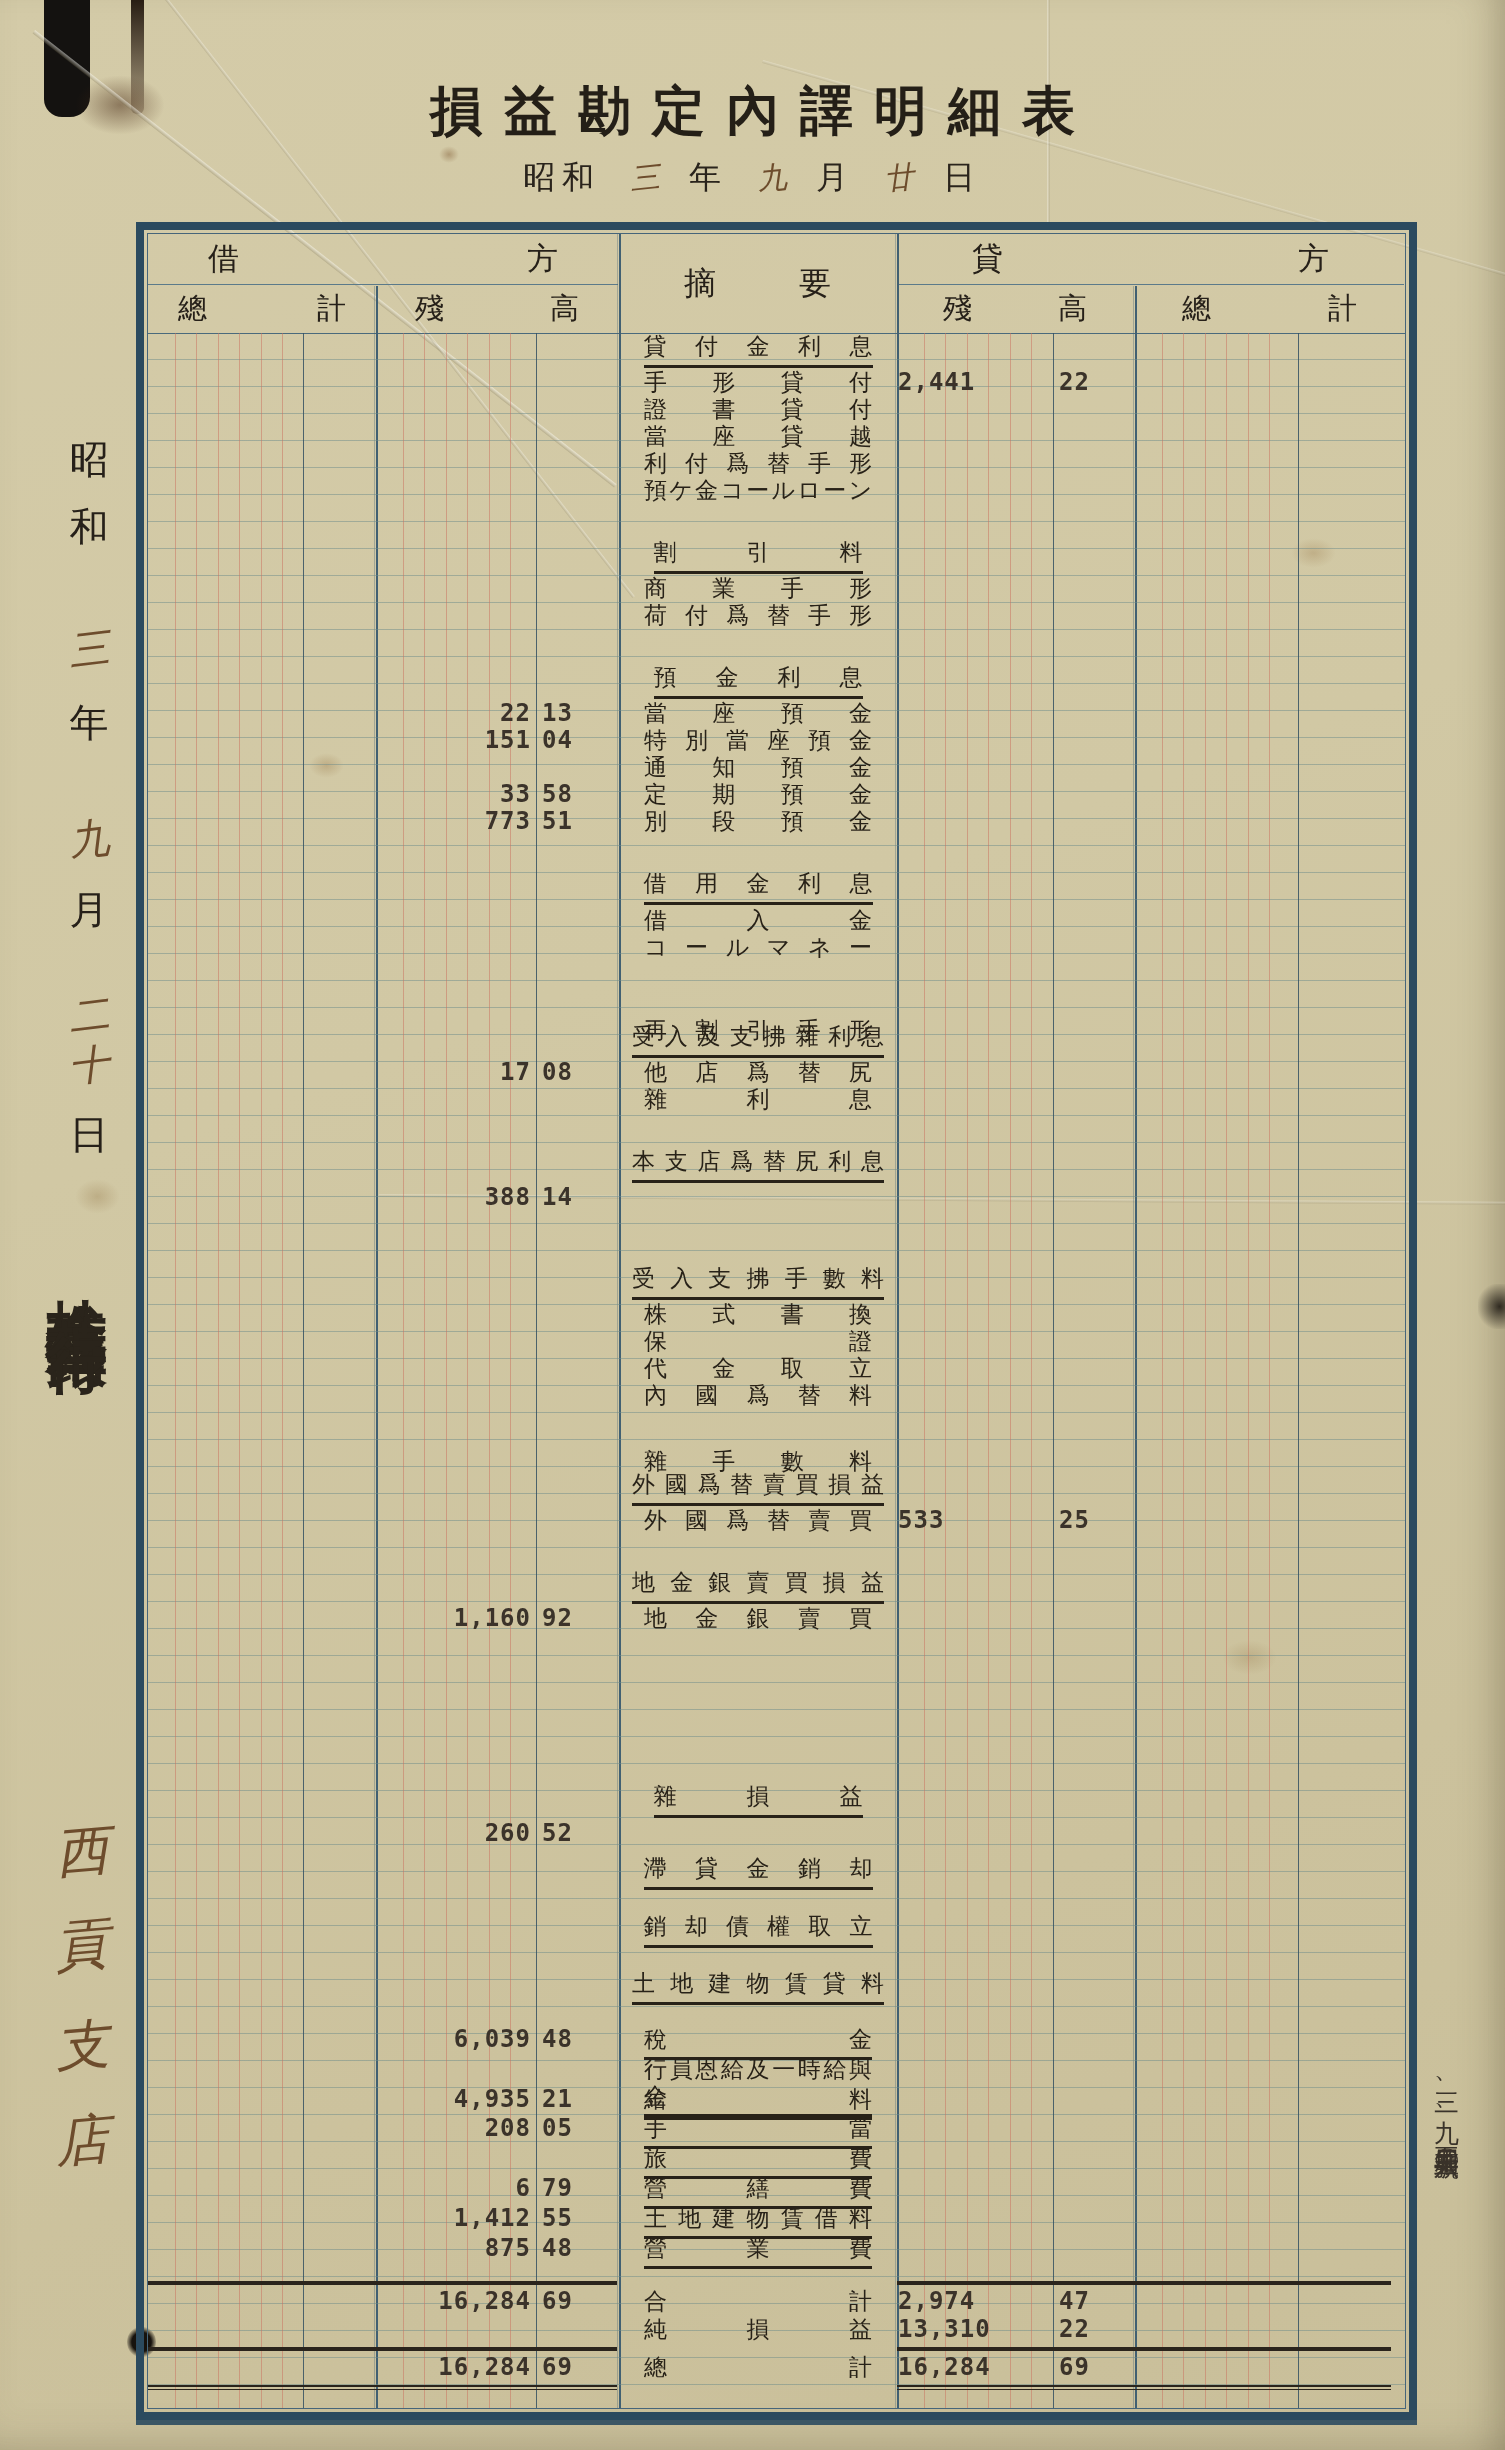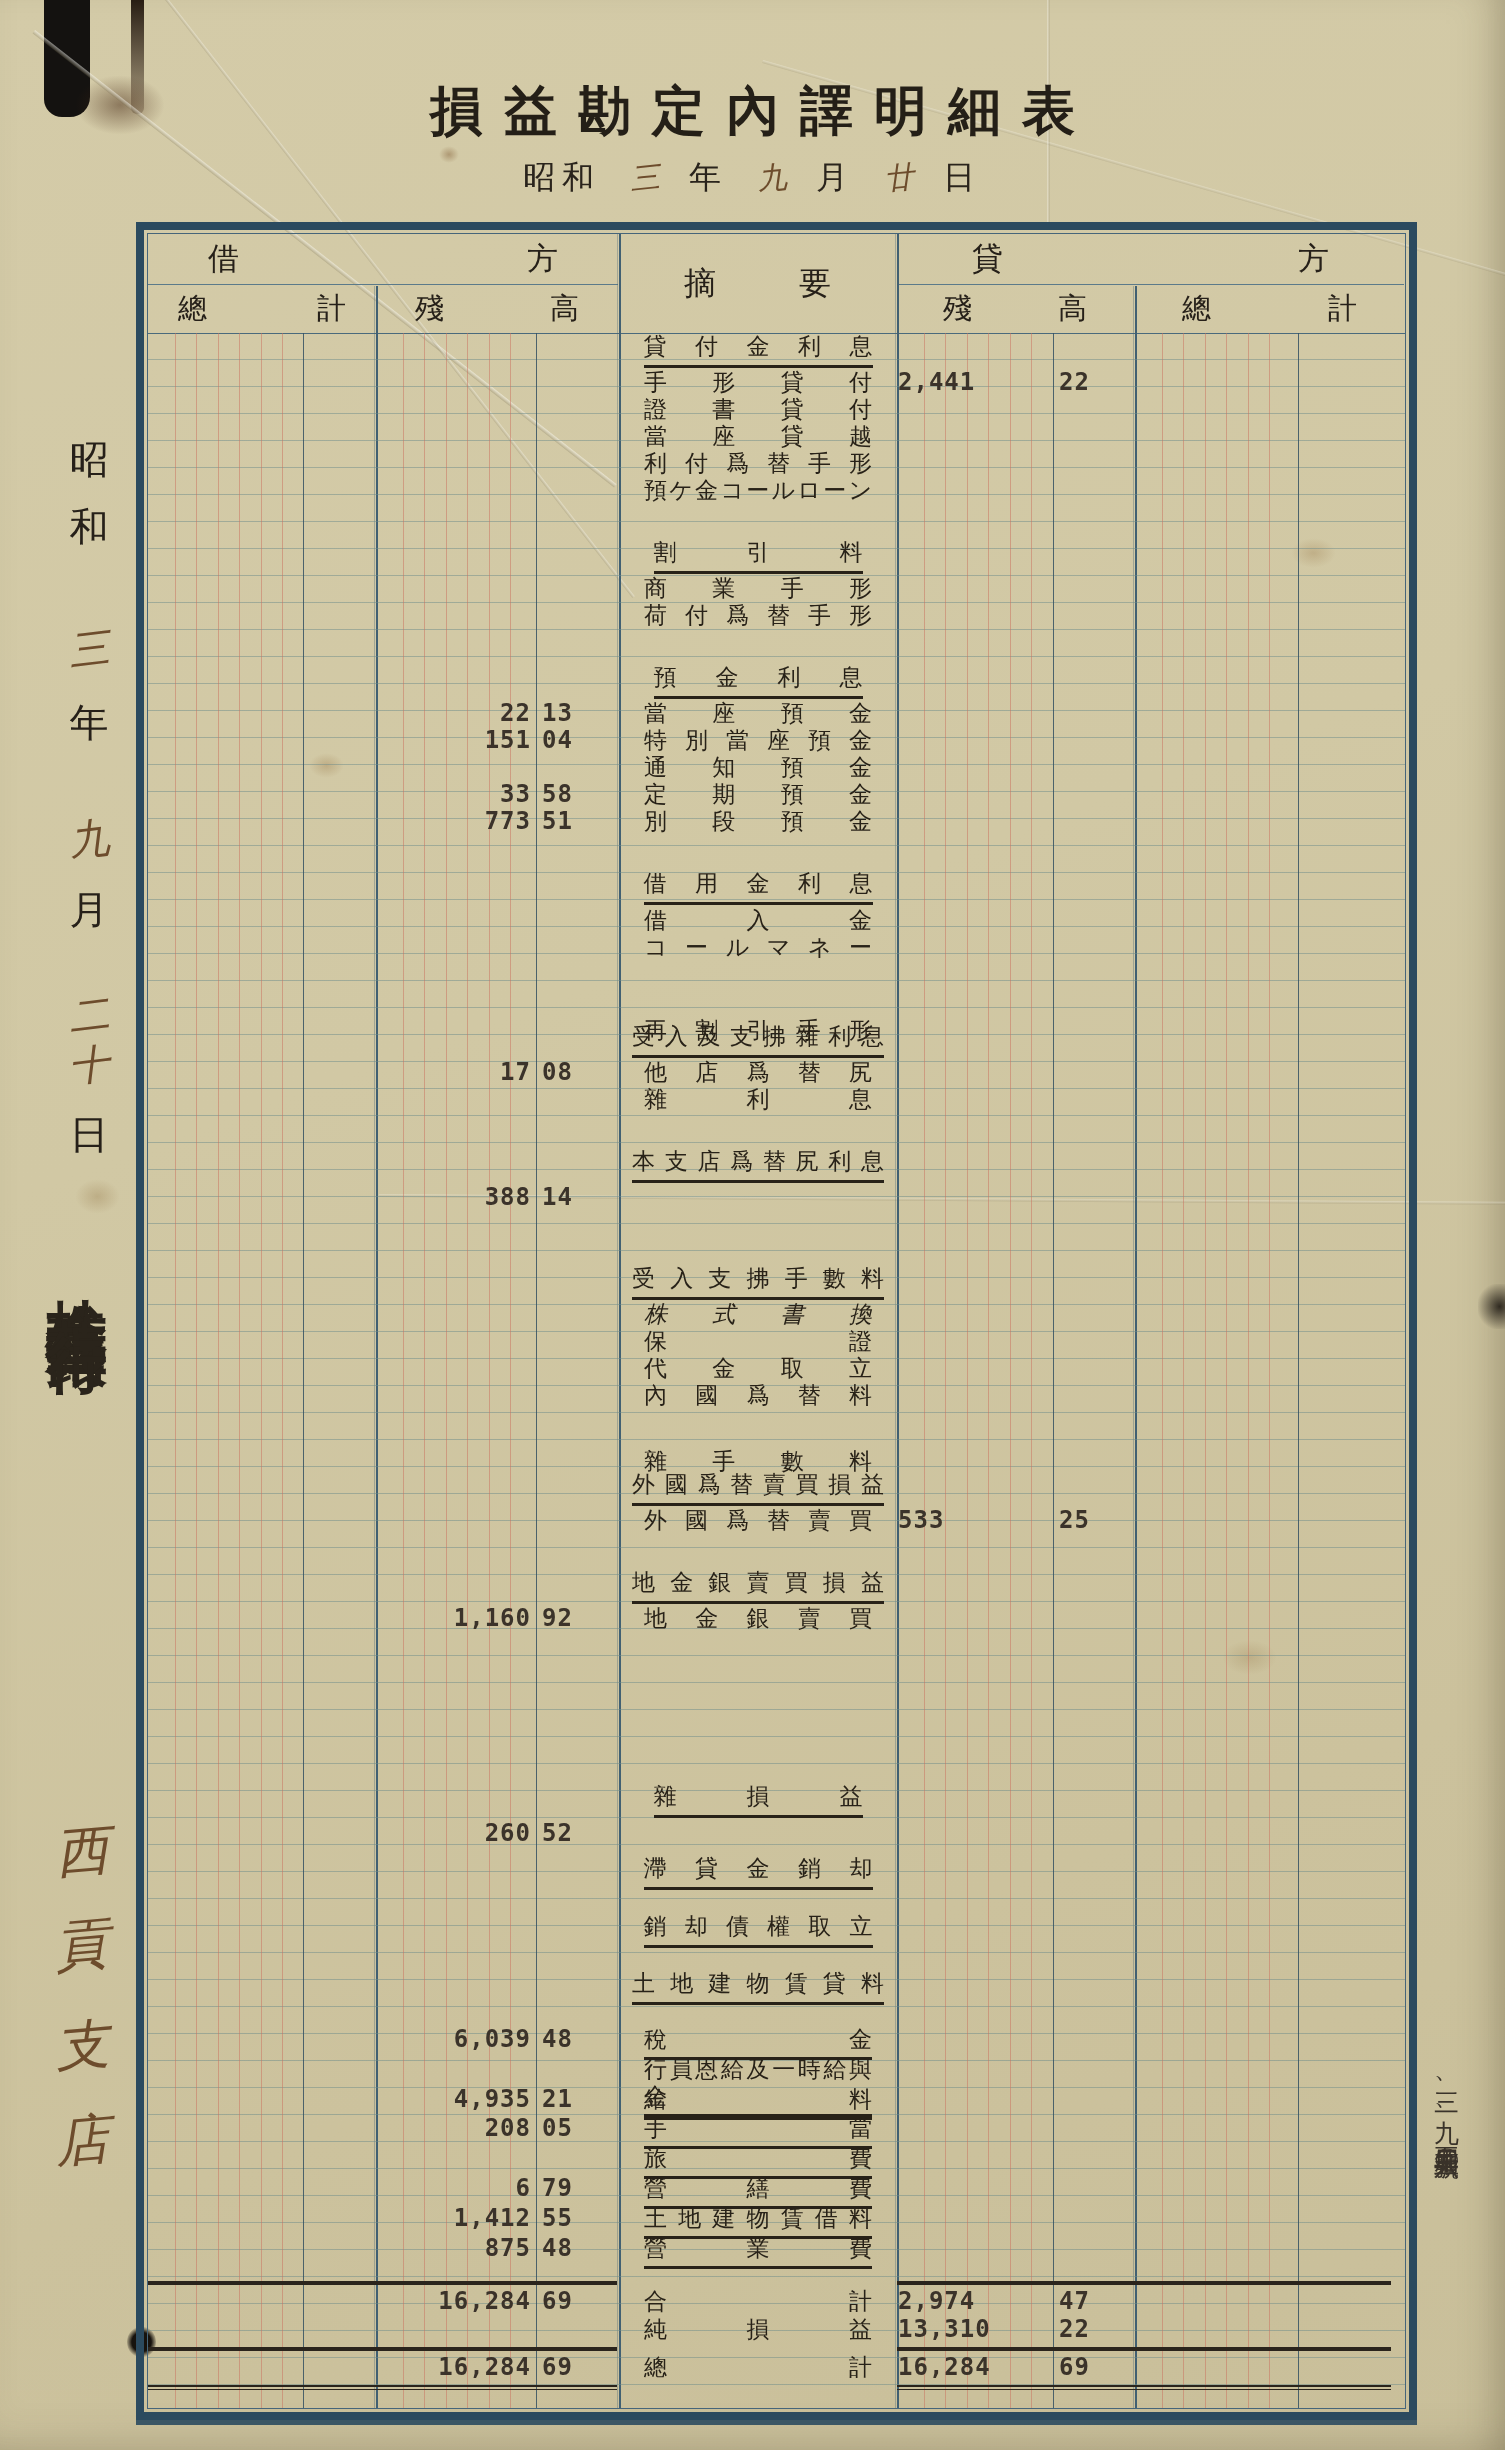--- a/index.html
+++ b/index.html
@@ -332,21 +332,21 @@
               <div class="lab group"><span class="gtext gw8">
                   <span>受</span>
                   <span>入</span>
                   <span>支</span>
                   <span>拂</span>
                   <span>手</span>
                   <span>數</span>
                   <span>料</span>
                 </span></div>
             </div>
-            <div class="lrow entry" style="top: 968px; font-style: italic;">
+            <div class="lrow entry" style="top: 968px;">
               <div class="lab entry">株式書換</div>
             </div>
             <div class="lrow entry" style="top: 995px;">
               <div class="lab entry">保證</div>
             </div>
             <div class="lrow entry" style="top: 1022px;">
               <div class="lab entry">代金取立</div>
             </div>
             <div class="lrow entry" style="top: 1049px;">
               <div class="lab entry">內國爲替料</div>

